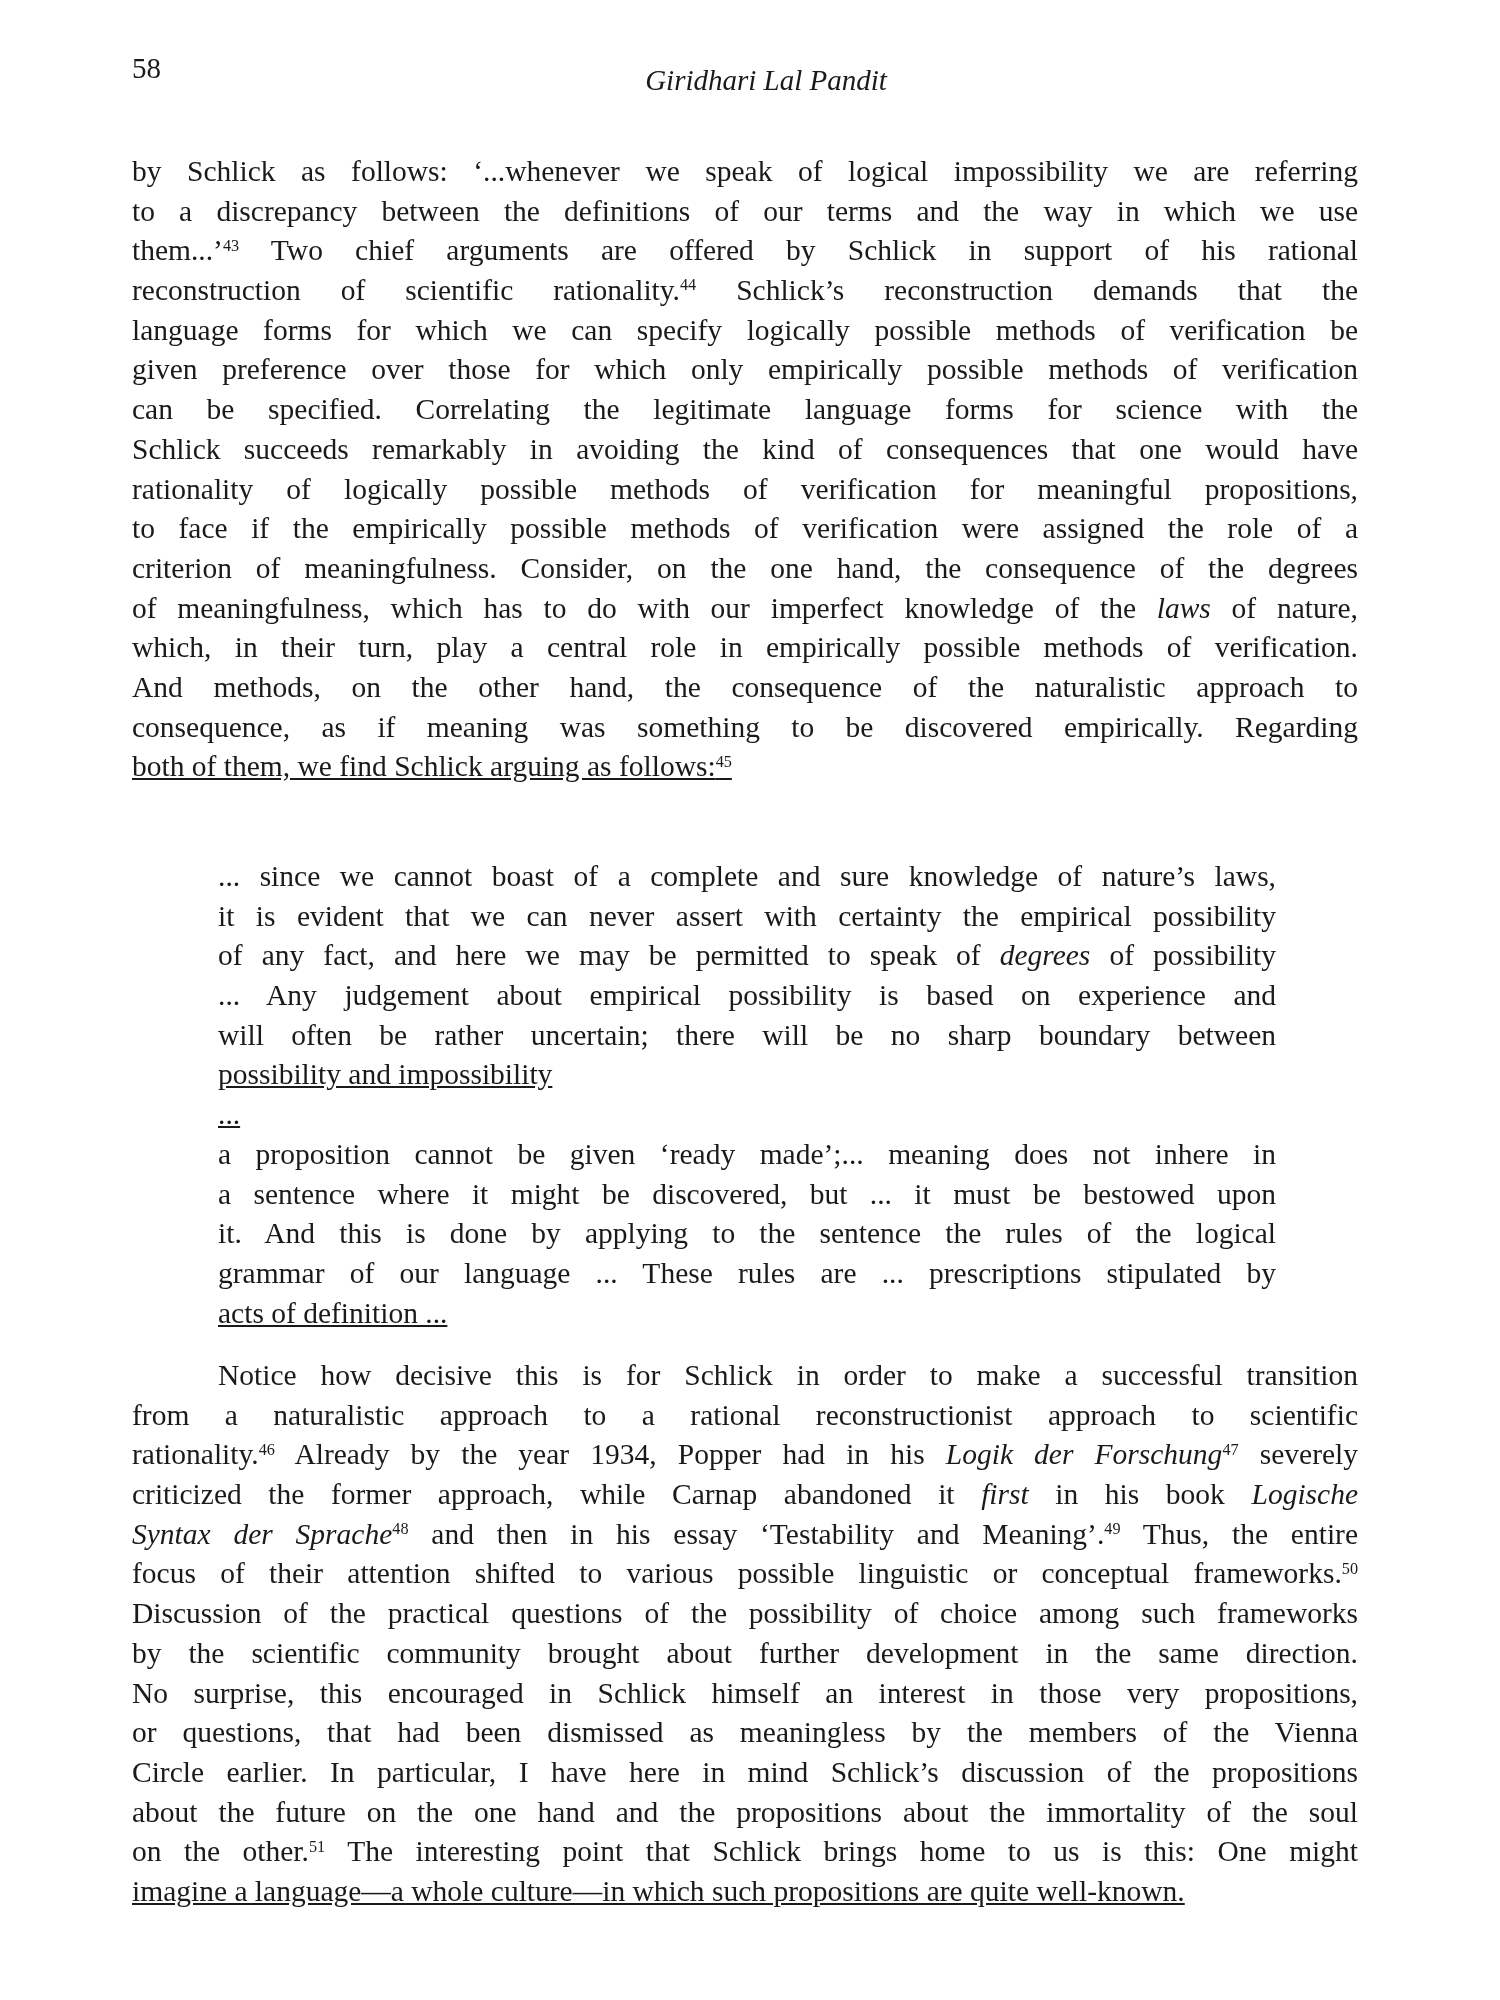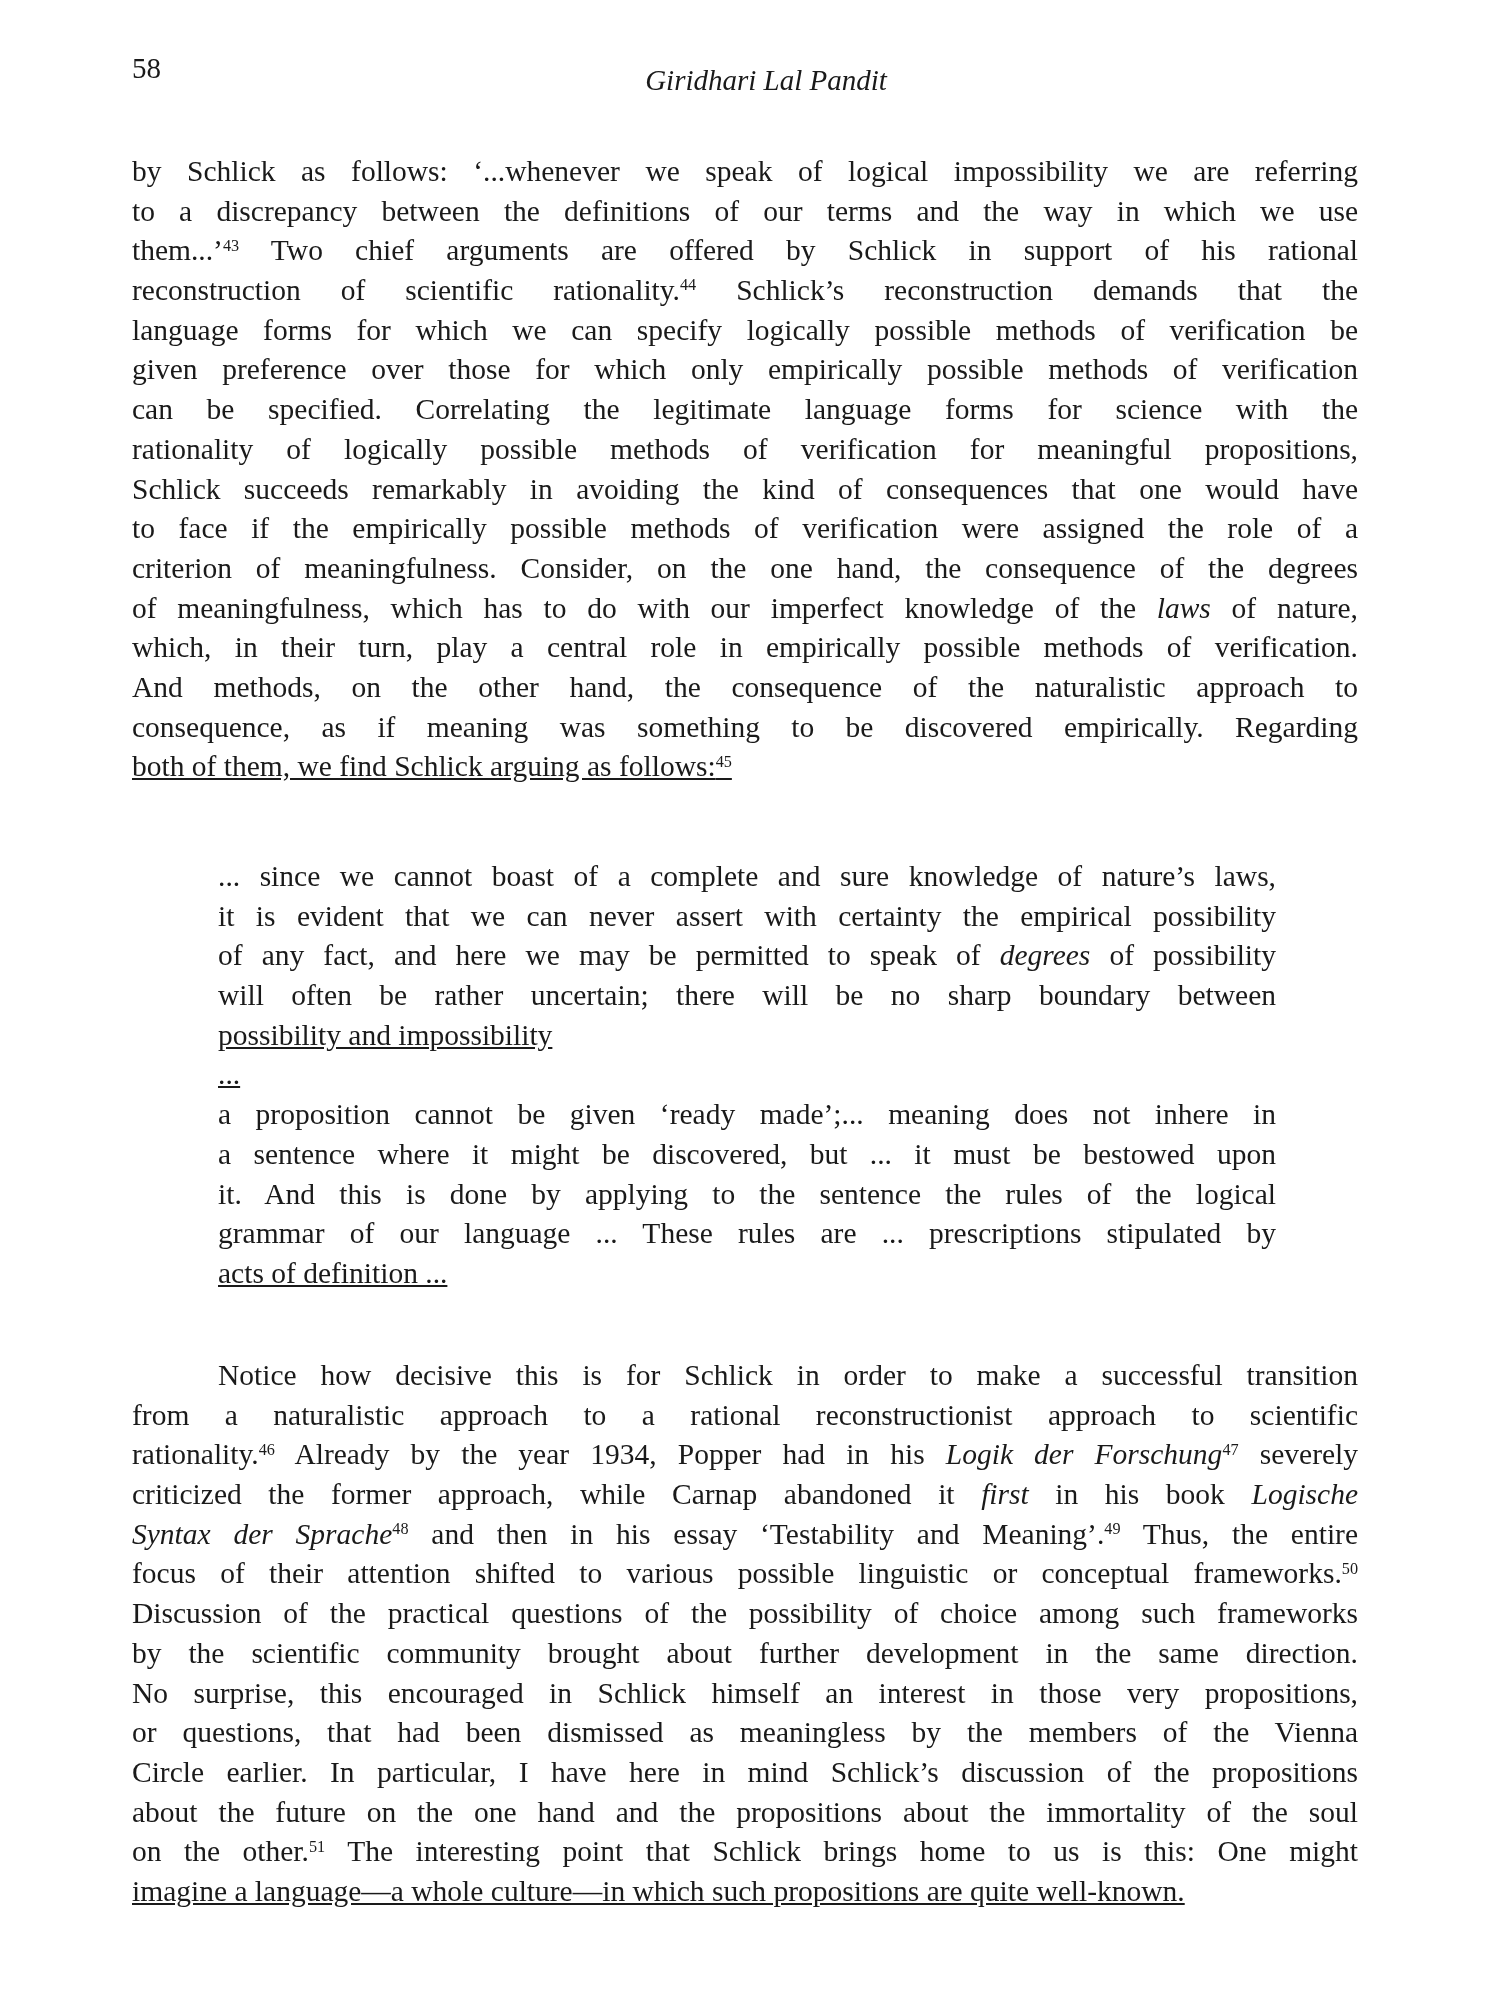--- a/index.html
+++ b/index.html
@@ -27,34 +27,35 @@
   <div class="hdr-title">Giridhari Lal Pandit</div>
 
   <div class="block body-block" style="top:152px;">
       <div class="line"><span class="seg"><span>by Schlick as follows: ‘...whenever we speak of logical impossibility we are referring</span></span></div>
       <div class="line"><span class="seg"><span>to a discrepancy between the definitions of our terms and the way in which we use</span></span></div>
       <div class="line"><span class="seg"><span>them...’</span><sup>43</sup><span> Two chief arguments are offered by Schlick in support of his rational</span></span></div>
       <div class="line"><span class="seg"><span>reconstruction of scientific rationality.</span><sup>44</sup><span> Schlick’s reconstruction demands that the</span></span></div>
       <div class="line"><span class="seg"><span>language forms for which we can specify logically possible methods of verification be</span></span></div>
       <div class="line"><span class="seg"><span>given preference over those for which only empirically possible methods of verification</span></span></div>
       <div class="line"><span class="seg"><span>can be specified. Correlating the legitimate language forms for science with the</span></span></div>
+      <div class="line"><span class="seg"><span>Schlick succeeds remarkably in avoiding the kind of consequences that one would have</span></span></div>
       <div class="line"><span class="seg"><span>rationality of logically possible methods of verification for meaningful propositions,</span></span></div>
-      <div class="line"><span class="seg"><span>Schlick succeeds remarkably in avoiding the kind of consequences that one would have</span></span></div>
       <div class="line"><span class="seg"><span>to face if the empirically possible methods of verification were assigned the role of a</span></span></div>
       <div class="line"><span class="seg"><span>criterion of meaningfulness. Consider, on the one hand, the consequence of the degrees</span></span></div>
       <div class="line"><span class="seg"><span>of meaningfulness, which has to do with our imperfect knowledge of the </span><i>laws</i><span> of nature,</span></span></div>
       <div class="line"><span class="seg"><span>which, in their turn, play a central role in empirically possible methods of verification.</span></span></div>
       <div class="line"><span class="seg"><span>And methods, on the other hand, the consequence of the naturalistic approach to</span></span></div>
       <div class="line"><span class="seg"><span>consequence, as if meaning was something to be discovered empirically. Regarding</span></span></div>
       <div class="line last"><span class="seg"><span>both of them, we find Schlick arguing as follows:</span><sup>45</sup></span></div>
     </div>
   <div class="block quote-block" style="top:857px;">
       <div class="line"><span class="seg"><span>... since we cannot boast of a complete and sure knowledge of nature’s laws,</span></span></div>
       <div class="line"><span class="seg"><span>it is evident that we can never assert with certainty the empirical possibility</span></span></div>
       <div class="line"><span class="seg"><span>of any fact, and here we may be permitted to speak of </span><i>degrees</i><span> of possibility</span></span></div>
+      <div class="line"><span class="seg"><span>... Any judgement about empirical possibility is based on experience and</span></span></div>
       <div class="line"><span class="seg"><span>will often be rather uncertain; there will be no sharp boundary between</span></span></div>
       <div class="line last"><span class="seg"><span>possibility and impossibility</span></span></div>
       <div class="line last"><span class="seg"><span>...</span></span></div>
       <div class="line"><span class="seg"><span>a proposition cannot be given ‘ready made’;... meaning does not inhere in</span></span></div>
       <div class="line"><span class="seg"><span>a sentence where it might be discovered, but ... it must be bestowed upon</span></span></div>
       <div class="line"><span class="seg"><span>it. And this is done by applying to the sentence the rules of the logical</span></span></div>
       <div class="line"><span class="seg"><span>grammar of our language ... These rules are ... prescriptions stipulated by</span></span></div>
       <div class="line last"><span class="seg"><span>acts of definition ...</span></span></div>
     </div>
   <div class="block body-block" style="top:1356px;">

